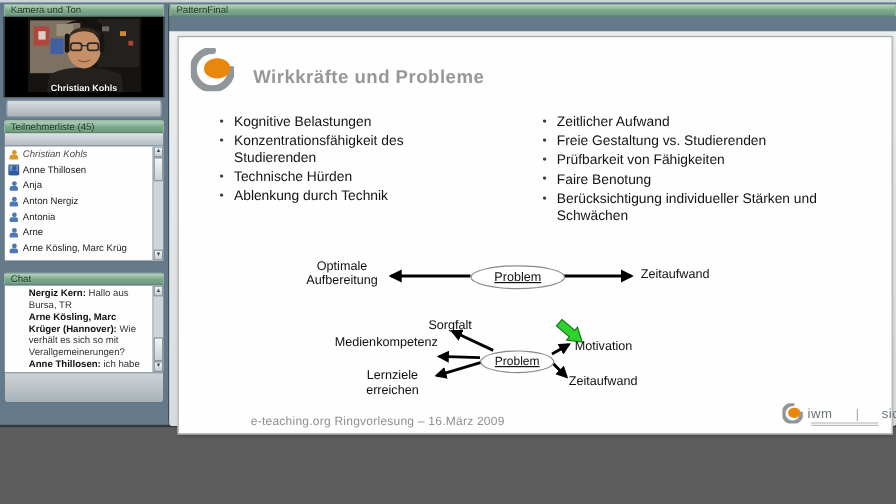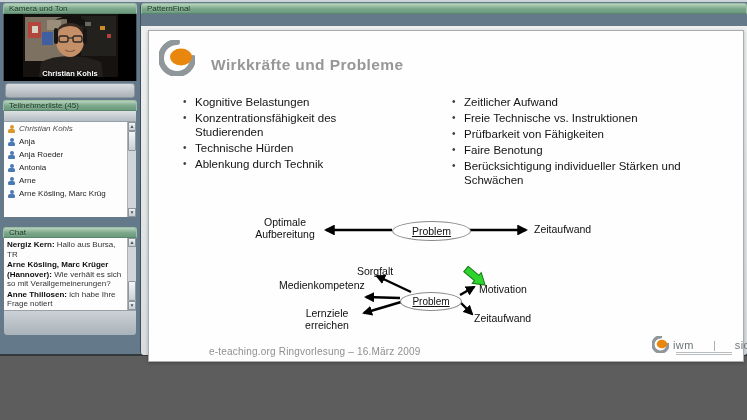--- a/index.html
+++ b/index.html
@@ -41,21 +41,21 @@
   .picon::after{content:"";position:absolute;left:1px;top:4.5px;width:7px;height:4px;
     border-radius:2px 2px 1px 1px;background:var(--pc,#4a79b4);}
   .picon.attendee{--pc:#4a79b4;}
   .picon.host{--pc:#d8982a;}
   .picon.presenter{--pc:#2f5e9e;background:linear-gradient(#86aede,#4d79ae);
     border-radius:1px;box-shadow:0 0 0 1px #33568c inset;}
 
   
   #pod-chat{left:3px;top:227px;width:134px;height:110px;}
   #chat-wrap{position:relative;height:72px;margin:0 1px;background:#fdfdfd;overflow:hidden;}
-  #chat-msgs{padding:2px 12px 0 3px;}
+  #chat-msgs{padding:2px 12px 0 20px;}
   .chat-msg{font-size:8px;line-height:9.5px;color:#333;margin-bottom:1px;word-wrap:break-word;}
   .chat-msg b{color:#0e0e0e;}
   #chat-input-area{height:24px;margin:0 1px;background:linear-gradient(#ccd2d6,#a9b2b9);
     border-top:1px solid #98a1a8;border-radius:0 0 3px 3px;}
 
   
   .sbar{position:absolute;right:0;top:0;bottom:0;width:9px;background:#cfd5d9;
     border-left:1px solid #aab2b8;display:flex;flex-direction:column;box-sizing:border-box;}
   .sbtn{height:9px;flex:none;background:linear-gradient(#f2f4f5,#c6cdd2);
     border:1px solid #8d969d;font-size:5px;line-height:7px;text-align:center;color:#4a545c;
@@ -142,29 +142,33 @@
   </div>
   <div id="plist-toolbar"></div>
   <div id="plist-wrap">
     <div>
 
         <div class="prow host">
           <span class="picon host"></span>
           <span class="pname">Christian Kohls</span>
         </div>
 
+        <div class="prow presenter">
+          <span class="picon presenter"></span>
+          <span class="pname">Anne Thillosen</span>
+        </div>
 
         <div class="prow attendee">
           <span class="picon attendee"></span>
           <span class="pname">Anja</span>
         </div>
 
         <div class="prow attendee">
           <span class="picon attendee"></span>
-          <span class="pname">Anja Roeder</span>
+          <span class="pname">Anton Nergiz</span>
         </div>
 
         <div class="prow attendee">
           <span class="picon attendee"></span>
           <span class="pname">Antonia</span>
         </div>
 
         <div class="prow attendee">
           <span class="picon attendee"></span>
           <span class="pname">Arne</span>
@@ -249,21 +253,21 @@
       </div>
       <div id="bcol-right" class="bcol">
 
           <div class="bullet-item">
             <span class="bdot">•</span>
             <span>Zeitlicher Aufwand</span>
           </div>
 
           <div class="bullet-item">
             <span class="bdot">•</span>
-            <span>Freie Technische vs. Instruktionen</span>
+            <span>Freie Gestaltung vs. Studierenden</span>
           </div>
 
           <div class="bullet-item">
             <span class="bdot">•</span>
             <span>Prüfbarkeit von Fähigkeiten</span>
           </div>
 
           <div class="bullet-item">
             <span class="bdot">•</span>
             <span>Faire Benotung</span>

